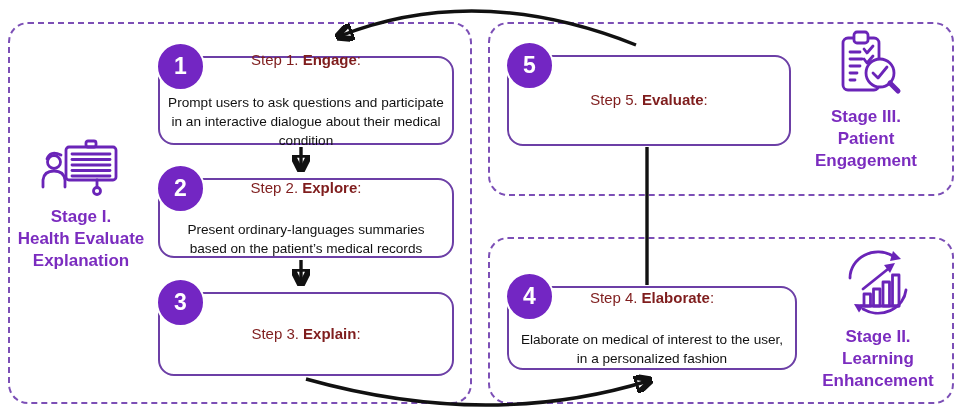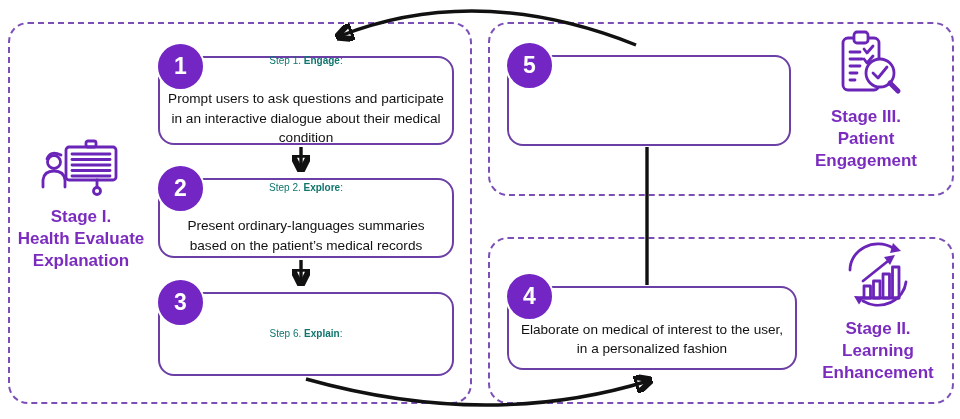--- a/index.html
+++ b/index.html
@@ -14,35 +14,35 @@
   
   .step{position:absolute;background:#ffffff;border:2.5px solid #6C3FA6;border-radius:16px;
         display:flex;flex-direction:column;justify-content:center;align-items:center;
         text-align:center;padding:4px 8px;box-sizing:border-box;}
   .step-1{left:158px;top:56px;width:296px;height:89px;}
   .step-2{left:158px;top:178px;width:296px;height:80px;}
   .step-3{left:158px;top:292px;width:296px;height:84px;}
   .step-5{left:507px;top:55px;width:284px;height:91px;}
   .step-4{left:507px;top:286px;width:290px;height:84px;}
 
-  .step-title{font-size:10px;color:#0f766e;line-height:1.35;}
+  .step-title{font-size:15px;color:#7f1d1d;line-height:1.35;}
   .step-title b{font-weight:bold;}
   .step-body{font-size:13.6px;color:#111;line-height:1.42;margin-top:22px;}
 
   .badge{position:absolute;left:-4px;top:-16px;width:45px;height:45px;border-radius:50%;
          background:#7326C3;border:2.5px solid #ffffff;color:#ffffff;font-weight:bold;
          font-size:23px;display:flex;align-items:center;justify-content:center;}
 
   
   .stage-block{position:absolute;display:flex;flex-direction:column;align-items:center;}
   .stage-label{color:#7B2CBF;font-weight:bold;font-size:17px;line-height:1.3;
                text-align:center;white-space:pre-line;margin-top:6px;}
   .stage-1-block{left:5px;top:138px;width:152px;}
   .stage-3-block{left:791px;top:28px;width:150px;}
-  .stage-2-block{left:802px;top:238px;width:152px;}
+  .stage-2-block{left:802px;top:246px;width:152px;}
 
   .icon svg{display:block;}
   .icon .st{fill:none;stroke:#6A24B8;stroke-width:2.8;stroke-linecap:round;stroke-linejoin:round;}
   .icon .stf{fill:#6A24B8;stroke:none;}
   .icon .stw{fill:#ffffff;stroke:#6A24B8;stroke-width:2.8;}
 
   
   .arrows{position:absolute;left:0;top:0;width:960px;height:419px;pointer-events:none;}
   .arrows path,.arrows line{fill:none;stroke:#111111;stroke-width:3.4;}
 </style>
@@ -62,29 +62,31 @@
   </div>
 
   <div class="step step-2">
     <div class="badge">2</div>
     <div class="step-title"><span>Step 2. </span><b>Explore</b><span>:</span></div>
     <div class="step-body">Present ordinary-languages summaries based on the patient’s medical records</div>
   </div>
 
   <div class="step step-3">
     <div class="badge">3</div>
-    <div class="step-title"><span>Step 6. </span><b>Explain</b><span>:</span></div>
+    <div class="step-title"><span>Step 3. </span><b>Explain</b><span>:</span></div>
   </div>
 
   <div class="step step-5">
     <div class="badge">5</div>
+    <div class="step-title"><span>Step 5. </span><b>Evaluate</b><span>:</span></div>
   </div>
 
   <div class="step step-4">
     <div class="badge">4</div>
+    <div class="step-title"><span>Step 4. </span><b>Elaborate</b><span>:</span></div>
     <div class="step-body">Elaborate on medical of interest to the user, in a personalized fashion</div>
   </div>
 
   <div class="stage-block stage-1-block">
     <div class="icon">
       <svg width="82" height="62" viewBox="0 0 82 62">
         <rect class="st" x="26" y="9" width="50" height="33" rx="3"></rect>
         <rect class="st" x="46" y="3" width="10" height="6" rx="2"></rect>
         <line class="st" x1="32" y1="16" x2="70" y2="16"></line>
         <line class="st" x1="32" y1="21.5" x2="70" y2="21.5"></line>

